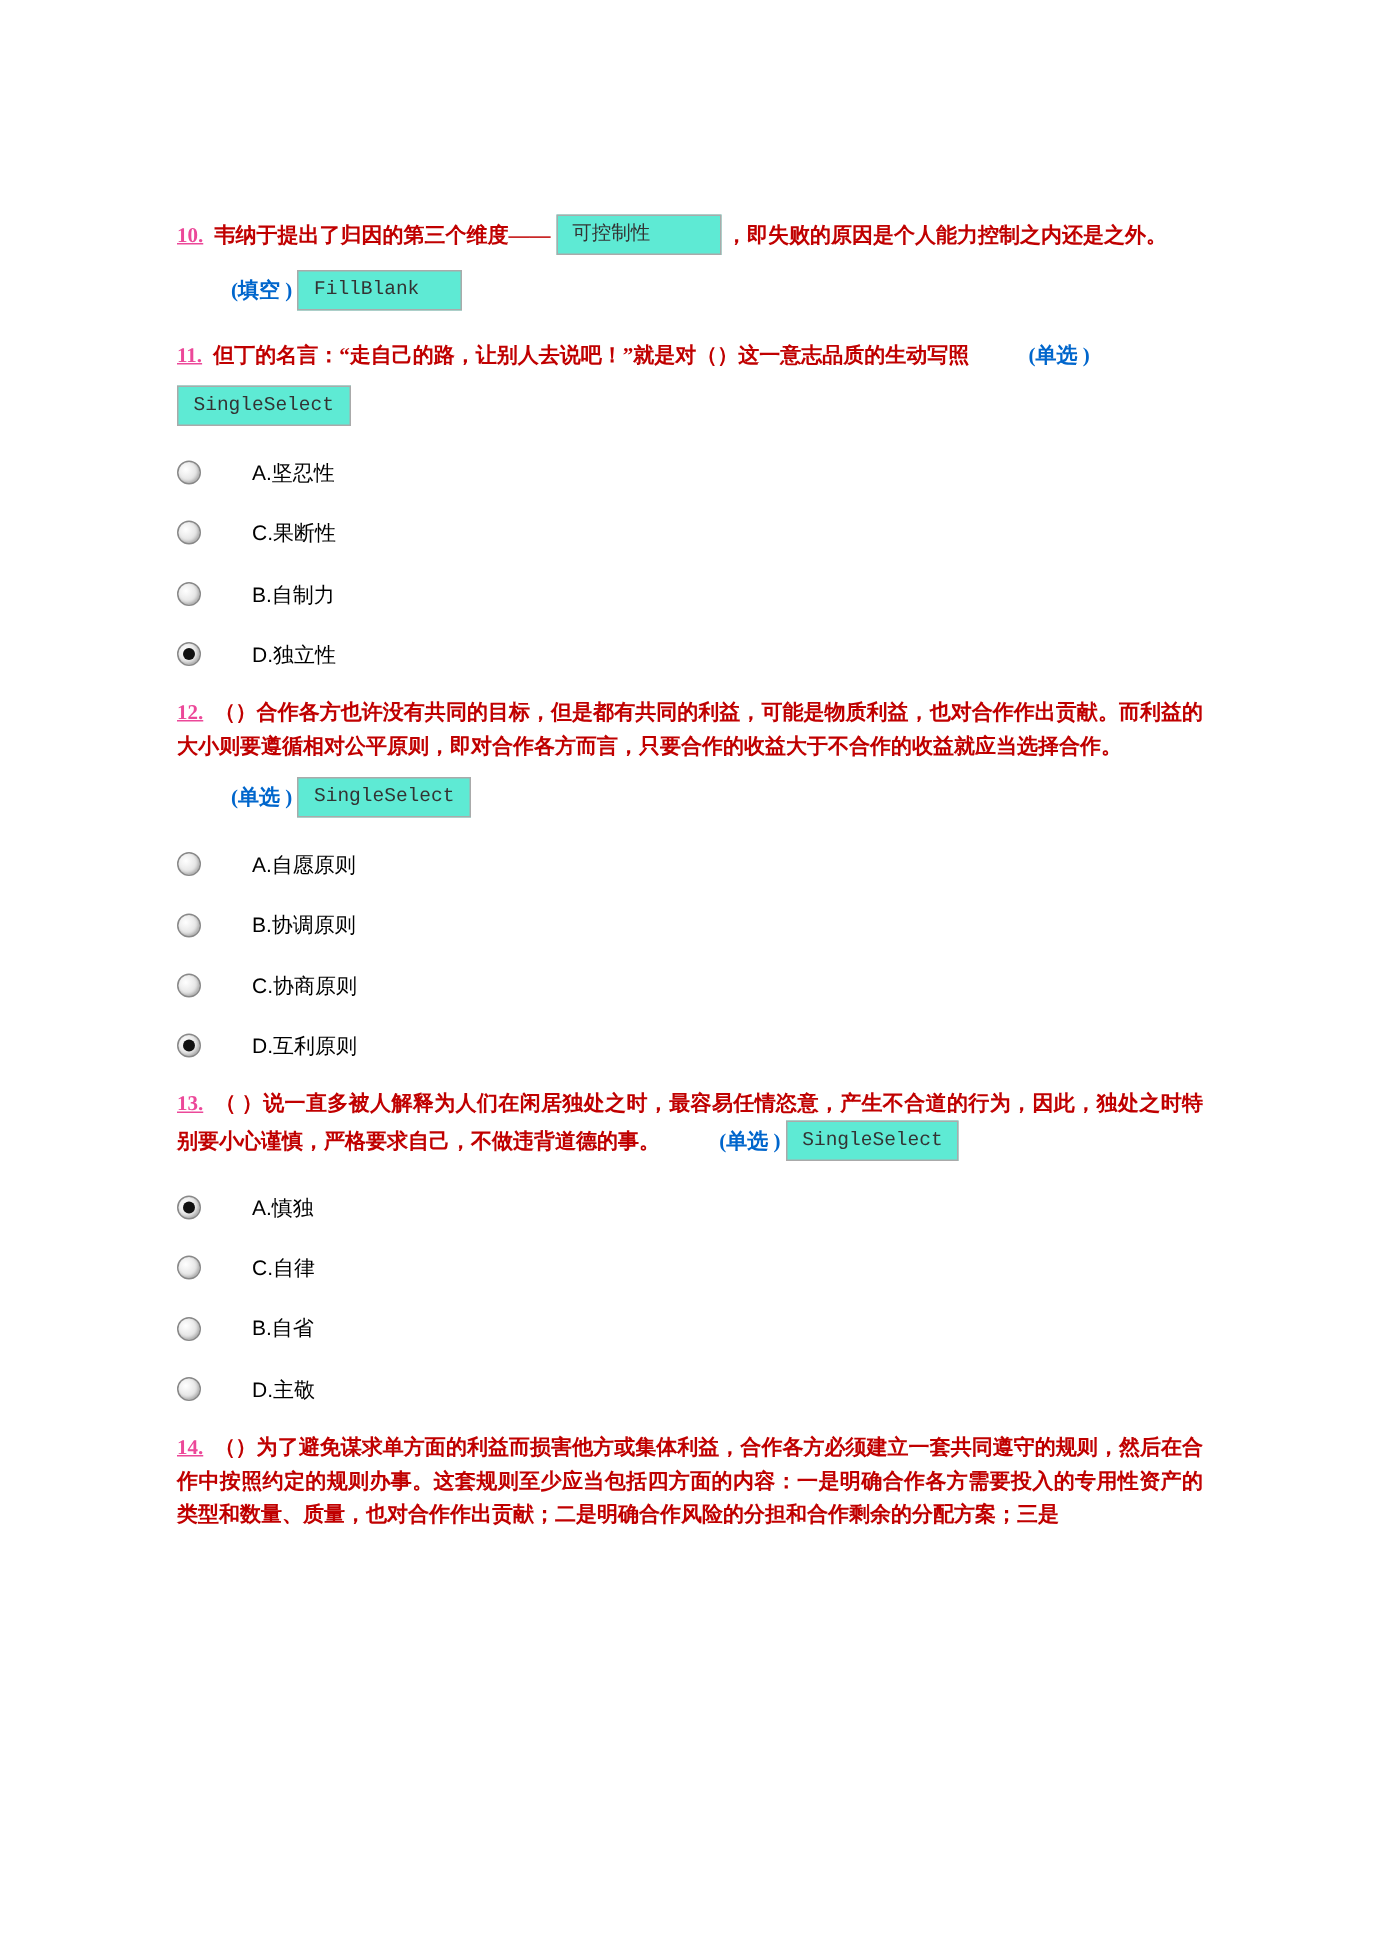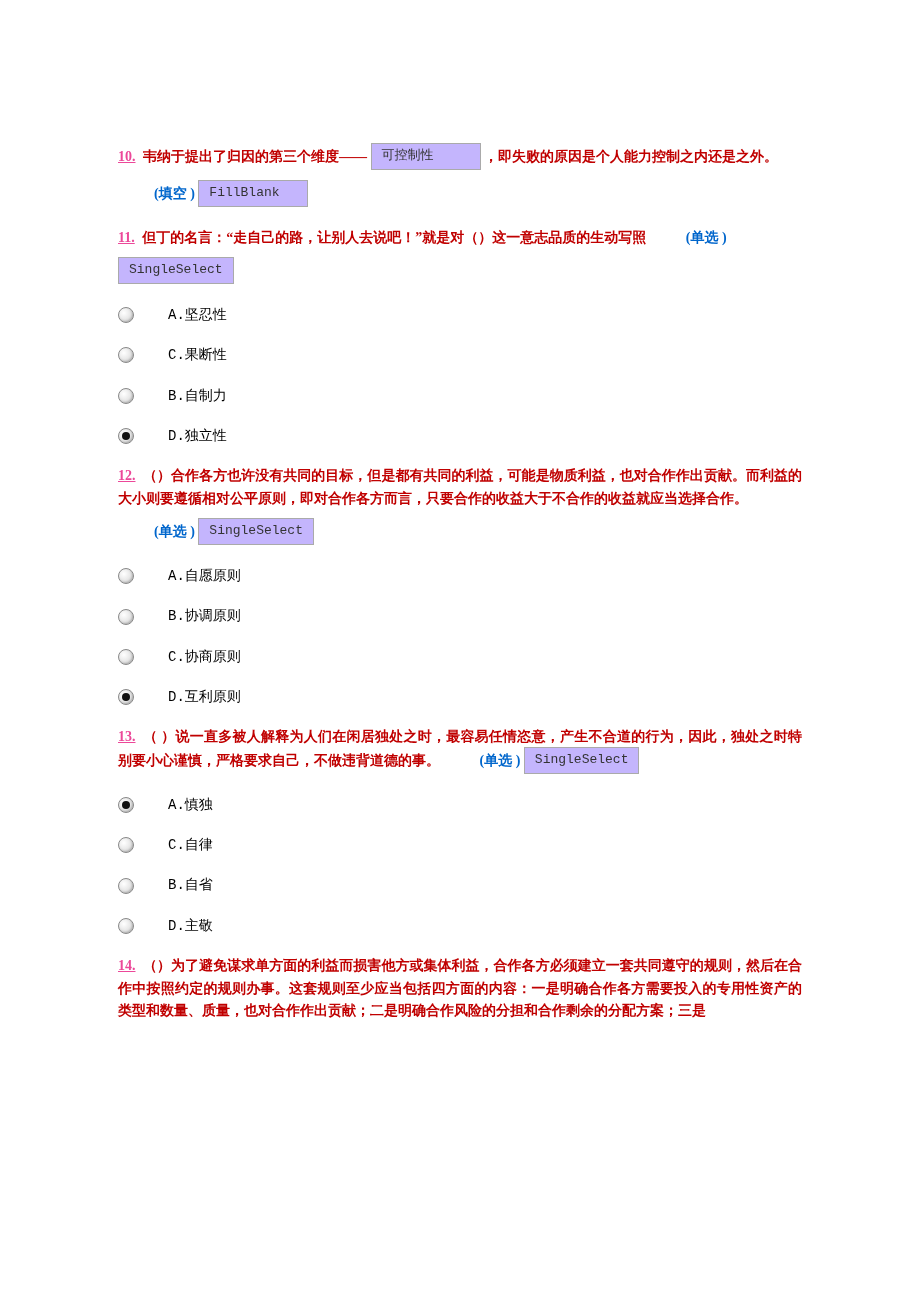--- a/index.html
+++ b/index.html
@@ -29,21 +29,21 @@
   }
   .marker {
     color: #0066cc;
     font-weight: bold;
     margin-left: 36px;
   }
   .inbox {
     display: inline-block;
     vertical-align: baseline;
     border: 1px solid #aaa;
-    background: #c4b5fd;
+    background: #5eead4;
     font-family: "Courier New", monospace;
     font-weight: normal;
     font-size: 13px;
     color: #333;
     padding: 2px 10px;
     min-width: 88px;
     min-height: 16px;
     position: relative;
     top: -2px;
   }
@@ -74,21 +74,21 @@
   }
   .radio.checked::after {
     content: "";
     position: absolute;
     top: 3px; left: 3px;
     width: 8px; height: 8px;
     border-radius: 50%;
     background: #111;
   }
   .optlabel {
-    font-family: Liberation Mono, monospace;
+    font-family: Liberation Sans, sans-serif;
     font-size: 14px;
     color: #000;
     text-align: right;
   }
 </style>
 </head>
 <body>
 
 <div class="page">
 

